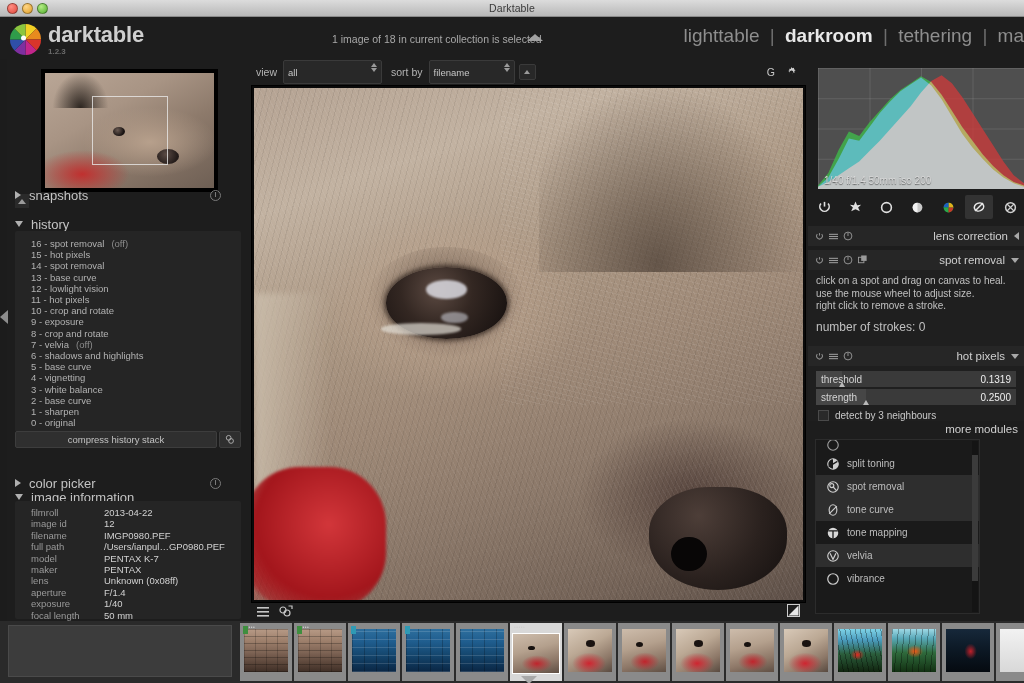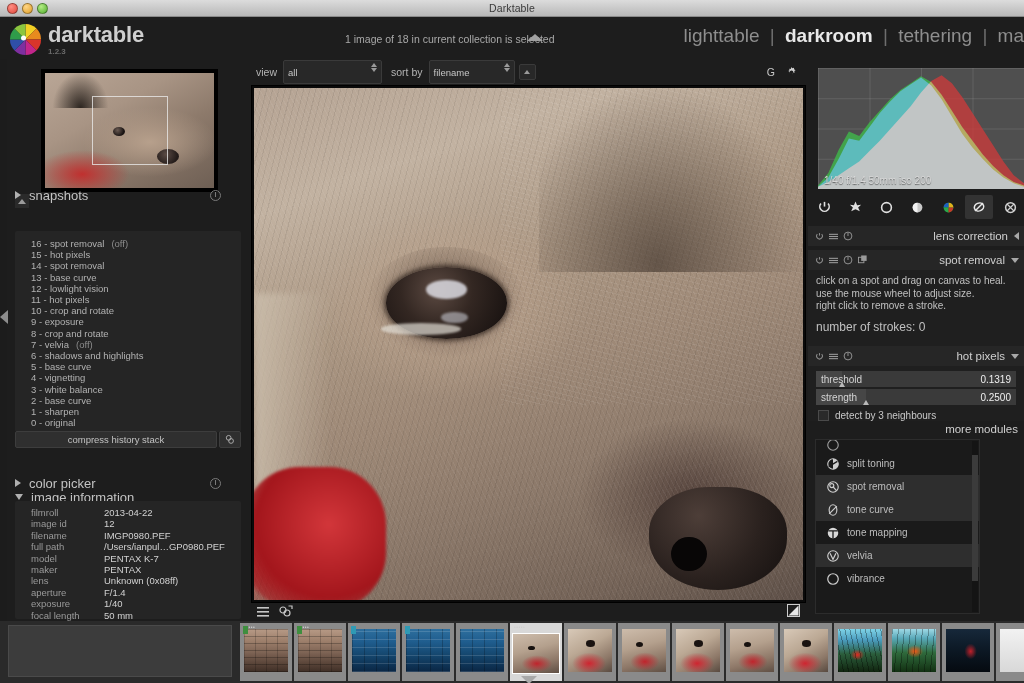--- a/index.html
+++ b/index.html
@@ -37,21 +37,21 @@
   .logo { width: 35px; height: 35px; position: relative; }
   .logo svg { display: block; }
   .brand-txt { margin-left: 5px; margin-top: 2px; }
   .brand-name {
     font-size: 22px; font-weight: bold; color: #cfcfcf; line-height: 22px;
     letter-spacing: -.2px;
   }
   .brand-ver { font-size: 8px; color: #6a6a6a; font-weight: bold; margin-top: 1px; }
 
   .collection-status {
-    position: absolute; left: 345px; top: 16px;
+    position: absolute; left: 332px; top: 16px;
     font-size: 10.5px; color: #a8a8a8;
   }
 
   .viewnav {
     position: absolute; right: 0px; top: 8px;
     font-size: 19px; color: #8e8e8e; white-space: nowrap;
   }
   .viewnav .vn { }
   .viewnav .vn.active { color: #e8e8e8; font-weight: bold; }
   .viewnav .sep { color: #6e6e6e; padding: 0 5px; }
@@ -536,20 +536,24 @@
     <div class="lp-scroll-top" style="top:135px">
       <div class="mini-tri-up"></div>
     </div>
 
     <div class="lp-section-head" style="top:124px">
       <div class="tri tri-right"></div>
       <span>snapshots</span>
       <div class="reset-ico"></div>
     </div>
 
+    <div class="lp-section-head" style="top:153px">
+      <div class="tri tri-down"></div>
+      <span>history</span>
+    </div>
     <div class="lp-body hist-list" id="history-list" style="top:172px">
         <div class="hist-item"><span>16 - spot removal</span><span class="off">(off)</span></div>
         <div class="hist-item"><span>15 - hot pixels</span></div>
         <div class="hist-item"><span>14 - spot removal</span></div>
         <div class="hist-item"><span>13 - base curve</span></div>
         <div class="hist-item"><span>12 - lowlight vision</span></div>
         <div class="hist-item"><span>11 - hot pixels</span></div>
         <div class="hist-item"><span>10 - crop and rotate</span></div>
         <div class="hist-item"><span>9 - exposure</span></div>
         <div class="hist-item"><span>8 - crop and rotate</span></div>

